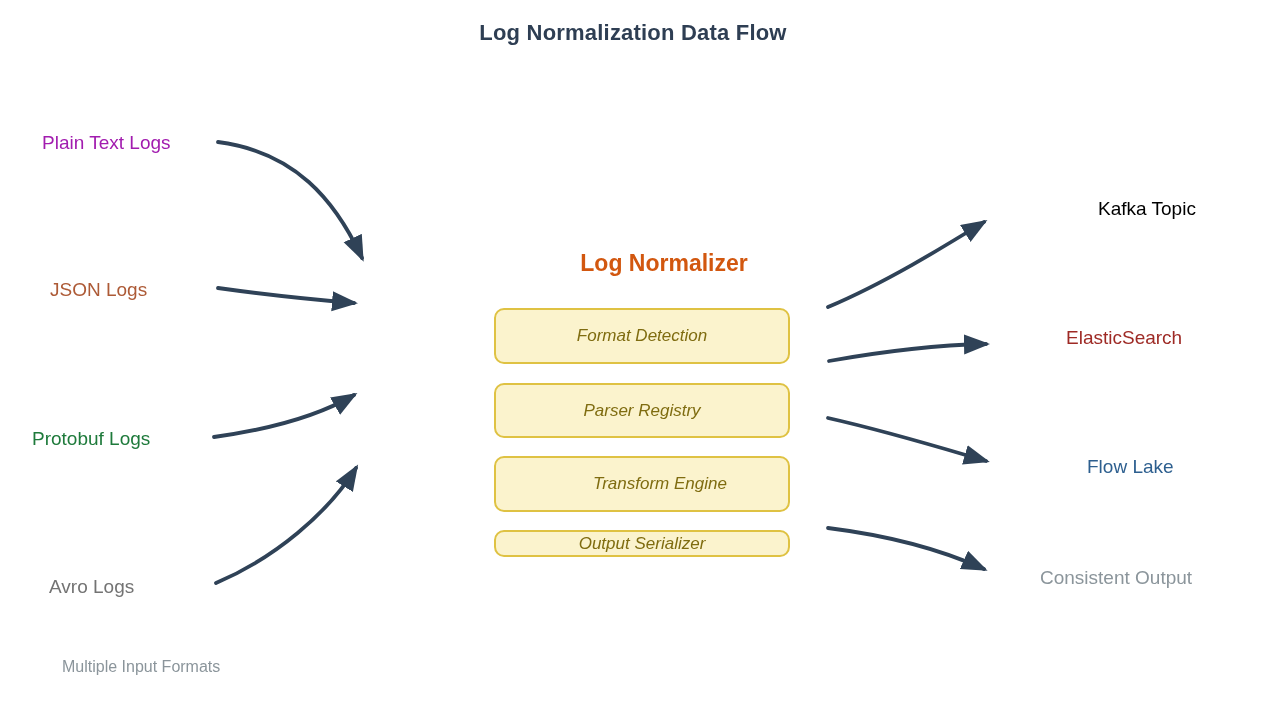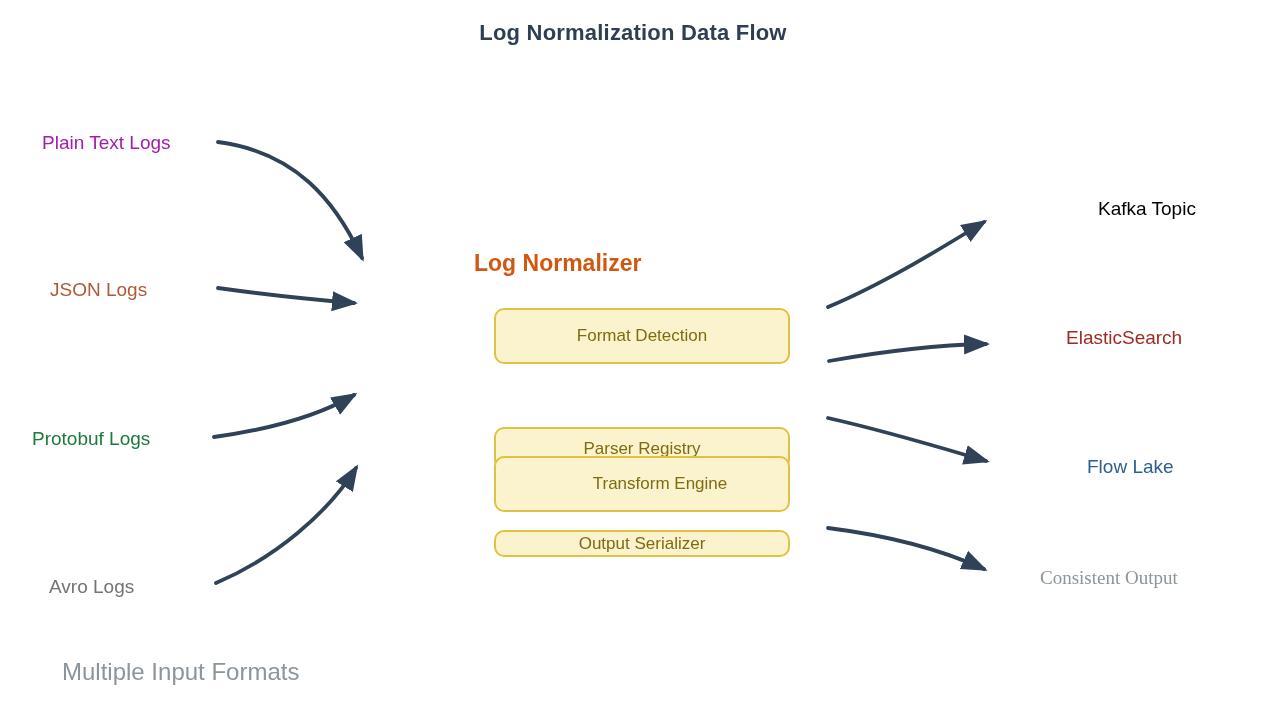--- a/index.html
+++ b/index.html
@@ -21,47 +21,49 @@
     letter-spacing: 0.2px;
   }
   .node-label {
     position: absolute;
     font-size: 19px;
     line-height: 24px;
     white-space: nowrap;
   }
   .processor-title {
     position: absolute;
-    left: 474px; top: 250px; width: 296px;
+    left: 516px; top: 250px; width: 296px;
+    text-align: center;
     font-size: 23px;
     font-weight: bold;
     color: #d2570f;
   }
   .stage-box {
     position: absolute;
     left: 494px;
     width: 296px;
     box-sizing: border-box;
     background: #fbf3cd;
     border: 2px solid #dfc243;
     border-radius: 10px;
     display: flex;
     align-items: center;
     justify-content: center;
     font-size: 17px;
     color: #7f6c10;
+    font-style: italic;
   }
   .stage-1 { top: 308px; height: 56px; }
-  .stage-2 { top: 383px; height: 43px; margin-top: 44px; }
+  .stage-2 { top: 383px; height: 55px; }
   .stage-3 { top: 456px; height: 56px; padding-left: 36px; }
   .stage-4 { top: 530px; height: 27px; }
   .caption {
     position: absolute;
     top: 658px;
-    font-size: 24px;
+    font-size: 16px;
     color: #8b959b;
     white-space: nowrap;
   }
   .arrow-layer {
     position: absolute;
     top: 0; left: 0;
     width: 1266px; height: 702px;
   }
   .arrow-layer path.edge {
     fill: none;
@@ -109,17 +111,17 @@
   <div class="stage-box stage-3">
     <span>Transform Engine</span>
   </div>
   <div class="stage-box stage-4">
     <span>Output Serializer</span>
   </div>
 
   <div class="node-label" style="left: 1077px; top: 197px; color: #000000; margin-left: 21px;">Kafka Topic</div>
   <div class="node-label" style="left: 1066px; top: 326px; color: rgb(158, 42, 37);">ElasticSearch</div>
   <div class="node-label" style="left: 1087px; top: 455px; color: rgb(45, 95, 143);">Flow Lake</div>
-  <div class="node-label" style="left: 1040px; top: 566px; color: rgb(139, 149, 155); font-family: Liberation Serif, serif;">Consistent Output</div>
+  <div class="node-label" style="left: 1040px; top: 566px; color: rgb(139, 149, 155);">Consistent Output</div>
 
   <div class="caption" style="left:62px;">Multiple Input Formats</div>
 
 </div>
 
 </body></html>

